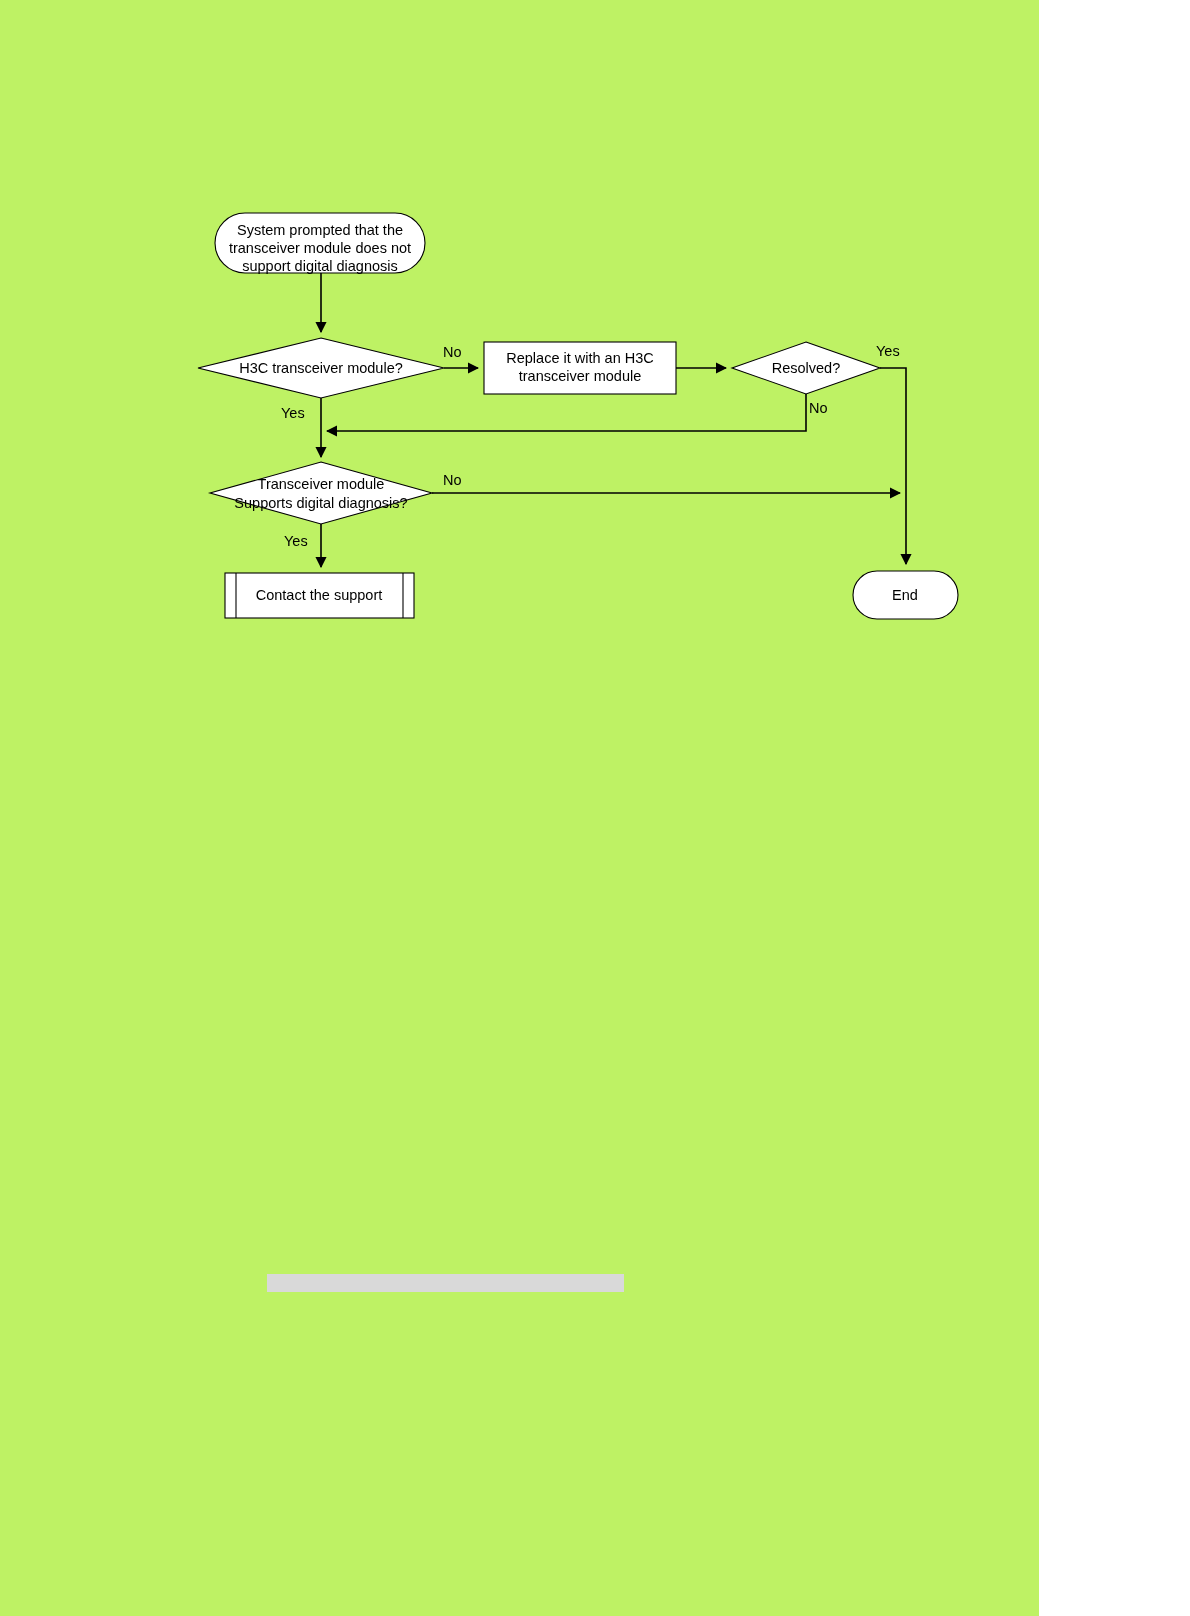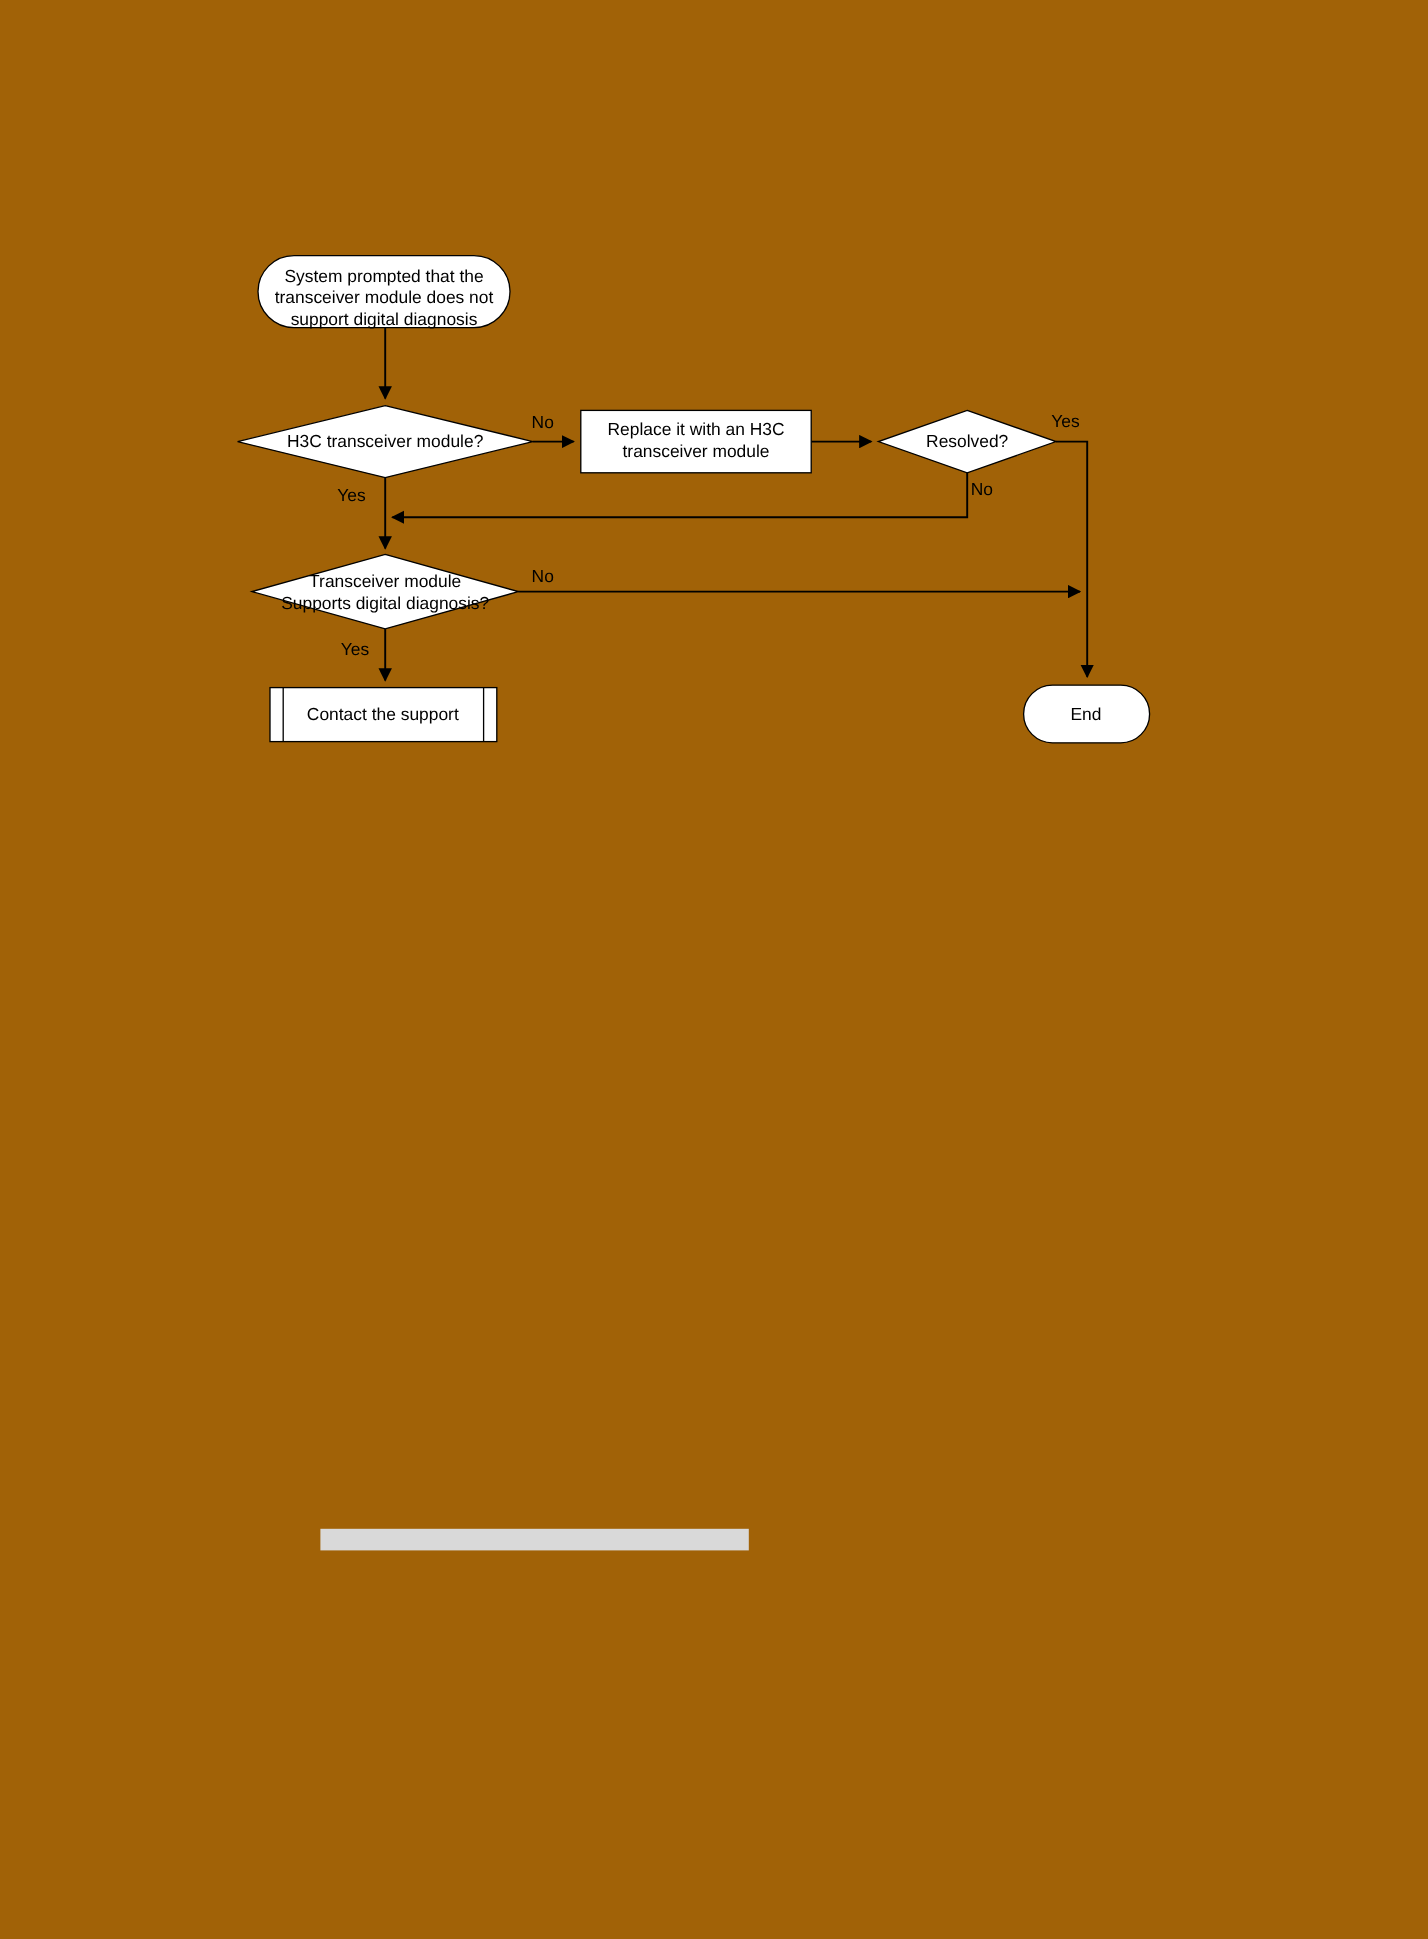--- a/index.html
+++ b/index.html
@@ -50,21 +50,21 @@
     dominant-baseline: middle;
   }
   .footer-bar {
     position: absolute;
     background: #d9d9d9;
   }
 </style>
 </head>
 <body>
 
-<div id="page" style="width: 1190px; height: 1616px; background: #a16207;">
+<div id="page" style="width: 1039px; height: 1616px; background: #bef264;">
 
   <svg id="flow-svg" viewBox="0 0 1190 1616" xmlns="http://www.w3.org/2000/svg">
 
     <defs>
       <marker id="arrow-down" viewBox="0 0 12 12" refX="6" refY="10" markerWidth="9" markerHeight="9" orient="auto-start-reverse">
         <path d="M 6 12 L 1 0 L 11 0 Z" fill="#000000"></path>
       </marker>
       <marker id="arrowhead" viewBox="0 0 10 10" refX="9" refY="5" markerWidth="7" markerHeight="7" orient="auto">
         <path d="M 0 0 L 10 5 L 0 10 z" fill="#000000"></path>
       </marker>

